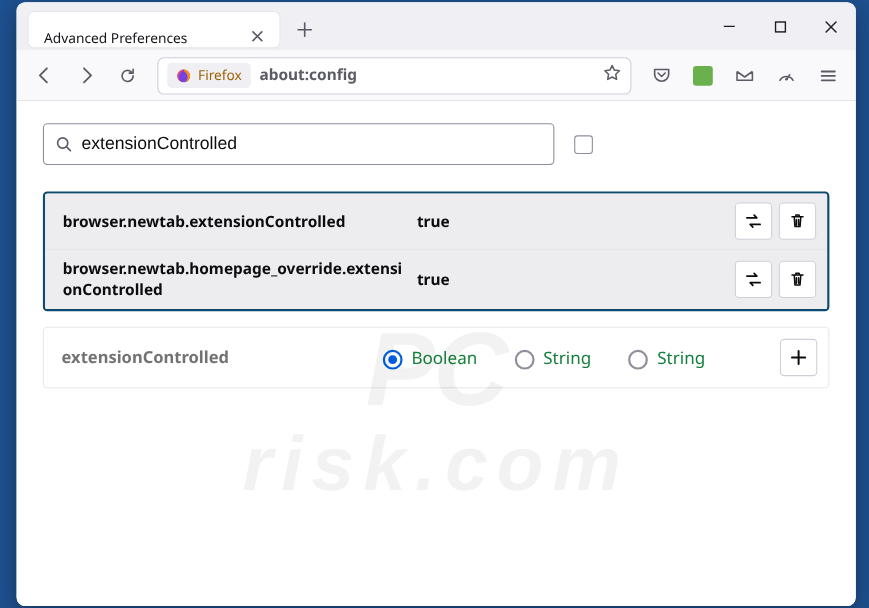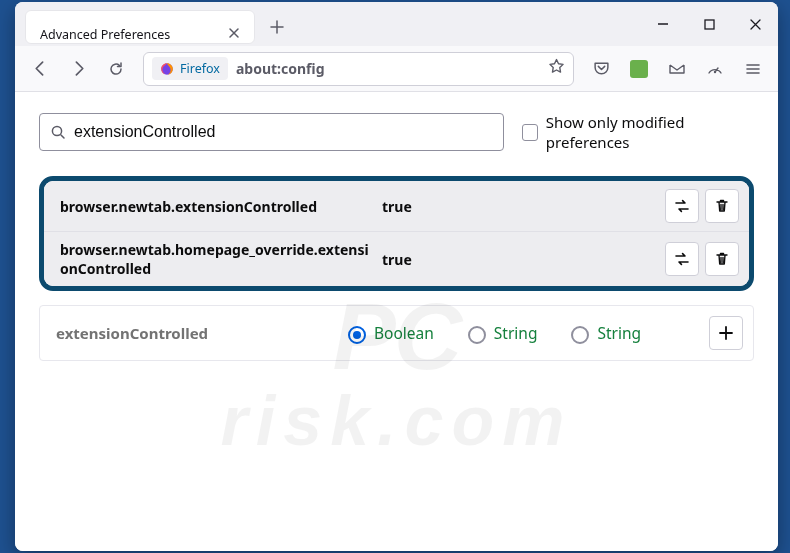--- a/index.html
+++ b/index.html
@@ -75,21 +75,21 @@
       padding: 0 8px;
       gap: 8px;
       margin: 0 6px;
     }
     .identity {
       display:flex; align-items:center; gap:6px;
       background:#f0f0f4;
       border-radius:4px;
       padding: 3px 8px;
       font-size: 12.5px;
-      color:#0369a1;
+      color:#a16207;
     }
     .identity svg { width:14px; height:14px; }
     .url-text { flex:1; font-size: 14px; color:#5b5b66;font-weight:bold; }
     .urlbar .star { color:#5b5b66; }
     .ext-badge { width:18px; height:18px; background:#6ab04c; border-radius:3px; }
     
     .content {
       flex: 1;
       background: #fff;
       padding: 20px 24px;
@@ -109,22 +109,22 @@
       gap: 8px;
     }
     .search-box input {
       border:none; outline:none; flex:1; font-size:16px; color:#0c0c0d;
     }
     .modified-chk { display:flex; align-items:center; gap:8px; font-size:15px; }
     .chk {
       width:17px; height:17px; border:1.5px solid #8f8f9d; border-radius:3px;
     }
     .pref-list {
-      border: 5px solid #0c4a6e;
-      border-radius: 14px;
+      border: 2px solid #0c4a6e;
+      border-radius: 4px;
       overflow:hidden;
     }
     .pref-item {
       display:flex; align-items:center;
       padding: 8px 10px 8px 16px;
       gap: 12px;
       min-height: 40px;
     }
     .pref-item.user-set { background:#ededf0; font-weight:700; }
     .pref-item + .pref-item { border-top:1px solid #e0e0e6; }
@@ -266,21 +266,20 @@
     <div class="search-row">
       <div class="search-box">
         <svg width="16" height="16" viewBox="0 0 16 16">
             <circle cx="7" cy="7" r="4.6" fill="none" stroke="#5b5b66" stroke-width="1.5"></circle>
             <path d="M11 11l3 3" stroke="#5b5b66" stroke-width="1.5" stroke-linecap="round"></path>
           </svg>
         <input value="extensionControlled" style="">
       </div>
       <label class="modified-chk">
         <span class="chk"></span>
-        <span>Show only modified preferences</span>
       </label>
     </div>
 
     <div class="pref-list">
       <div class="pref-item user-set">
         <span class="pref-name">browser.newtab.extensionControlled</span>
         <span class="pref-val">true</span>
         <div class="pref-actions">
           <button class="icon-btn">
             <svg width="18" height="18" viewBox="0 0 18 18">

